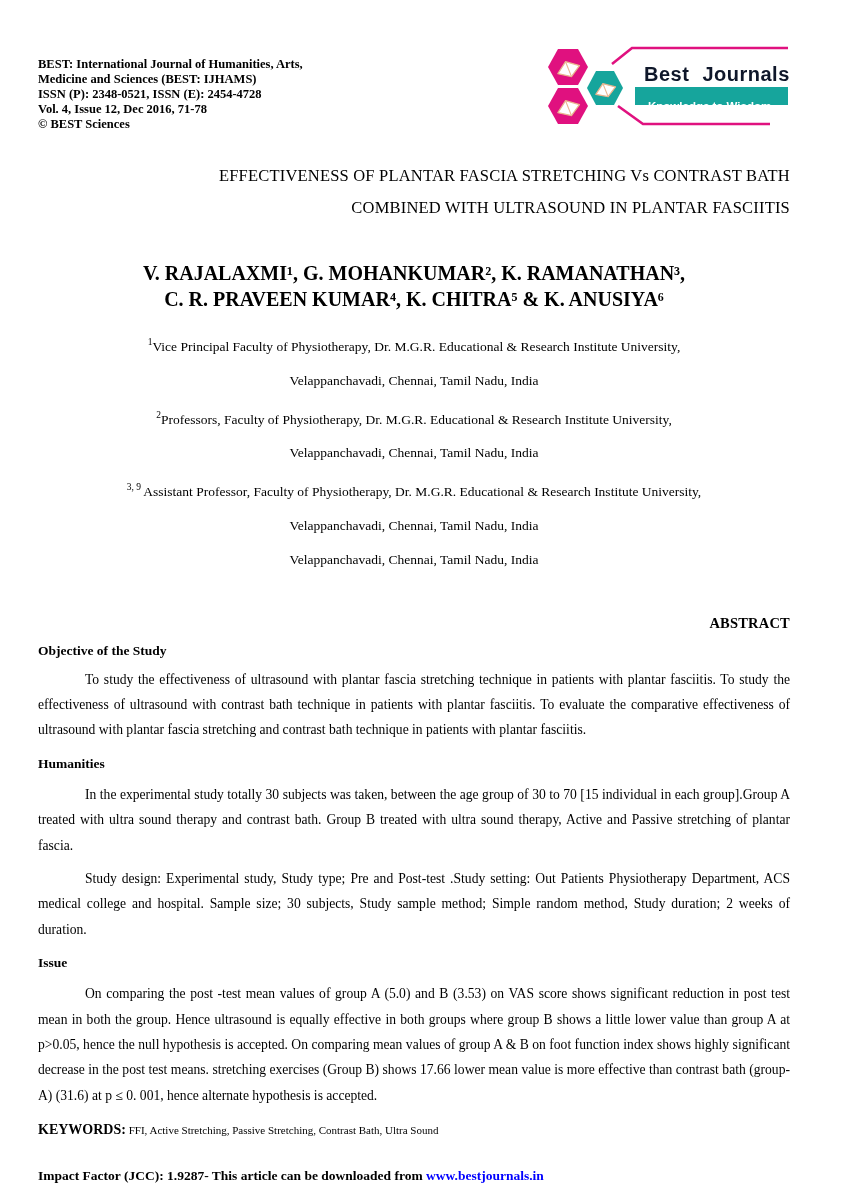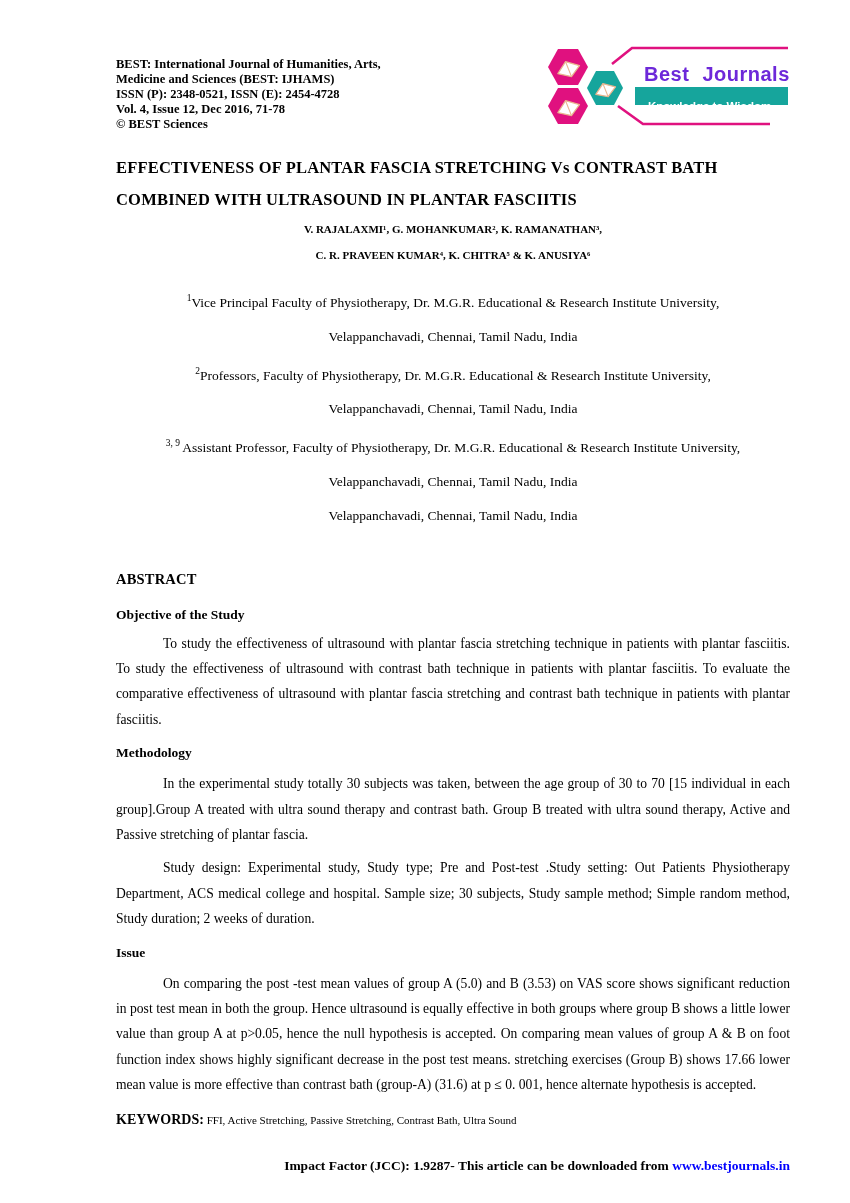--- a/index.html
+++ b/index.html
@@ -1,57 +1,57 @@
 <!DOCTYPE html>
 <html><head>
 <meta charset="utf-8">
 <style>
   * { margin:0; padding:0; box-sizing:border-box; }
   html,body { background:#ffffff; }
   .page {
     width:850px; height:1203px; background:#fff; position:relative;
     font-family:"Liberation Serif","DejaVu Serif",serif; color:#000; overflow:hidden;
   }
-  .content { padding-left:116px; padding-right:60px; }
+  .content { padding-left:38px; padding-right:60px; }
 
   
   .header { display:flex; justify-content:space-between; align-items:flex-start; padding-top:42px; }
   .journal-info { font-weight:bold; font-size:12.5px; line-height:15px; padding-top:15px; }
   .logo { position:relative; width:250px; height:90px; flex-shrink:0; }
   .logo-svg { position:absolute; left:0; top:0; }
   .logo-brand {
     position:absolute; left:104px; top:20px;
     font-family:"Liberation Sans","DejaVu Sans",sans-serif;
     font-weight:bold; font-size:20px; line-height:24px;
-    color:#6d28d9; word-spacing:7px; letter-spacing:0.5px; white-space:nowrap;
+    color:#0f172a; word-spacing:7px; letter-spacing:0.5px; white-space:nowrap;
   }
   .logo-tagline {
     position:absolute; left:108px; top:57px;
     font-family:"Liberation Sans","DejaVu Sans",sans-serif;
     font-weight:bold; font-size:11.5px; line-height:15px;
     color:#ffffff; white-space:nowrap;
   }
 
   
-  .title { margin-top:20px; text-align:left; font-weight:bold; font-size:16.5px; line-height:32px; letter-spacing:0.2px; }
-  .authors { text-align:center; font-weight:bold; font-size:11px; line-height:26px; }
+  .title { margin-top:28px; text-align:right; font-weight:normal; font-size:16.5px; line-height:32px; letter-spacing:0.2px; }
+  .authors { text-align:center; font-weight:bold; font-size:20px; line-height:26px;margin-top:36px; }
   .affiliations { margin-top:13px; text-align:center; font-size:13.5px; line-height:34px; }
   .affiliations sup { font-size:9.5px; }
 
   
-  .h-main { margin-top:33px; font-weight:bold; font-size:14.5px; line-height:26px; letter-spacing:0.2px; }
+  .h-main { margin-top:33px; font-weight:bold; font-size:14.5px; line-height:26px; letter-spacing:0.2px;text-align:right; }
   .h-sub  { font-weight:bold; font-size:13.5px; line-height:26px; }
   .para   { font-size:13.6px; line-height:25.4px; text-align:justify; text-indent:47px; }
-  .mt2 { margin-top:10px; } .mt3 { margin-top:3px; } .mt5 { margin-top:5px; } .mt8 { margin-top:8px; }
+  .mt2 { margin-top:2px; } .mt3 { margin-top:3px; } .mt5 { margin-top:5px; } .mt8 { margin-top:8px; }
 
   .keywords { margin-top:8px; line-height:26px; }
   .keywords .kw-label { font-weight:bold; font-size:14px; }
   .keywords .kw-text  { font-size:11px; }
 
-  .footer { margin-top:20px; text-align:right; font-weight:bold; font-size:13.5px; line-height:26px; }
+  .footer { margin-top:20px; text-align:left; font-weight:bold; font-size:13.5px; line-height:26px; }
   .footer .site-link { color:#0000FE; text-decoration:none; font-weight:bold; }
 </style>
 </head>
 <body>
 
 <div class="page">
   <div class="content">
 
     <div class="header">
       <div class="journal-info">
@@ -109,21 +109,21 @@
       <div>Velappanchavadi, Chennai, Tamil Nadu, India</div>
       <div><sup>3, 9 </sup><span>Assistant Professor, Faculty of Physiotherapy, Dr. M.G.R. Educational &amp; Research Institute University,</span></div>
       <div>Velappanchavadi, Chennai, Tamil Nadu, India</div>
       <div>Velappanchavadi, Chennai, Tamil Nadu, India</div>
     </div>
 
     <div class="h-main">ABSTRACT</div>
     <div class="h-sub mt2">Objective of the Study</div>
     <p class="para mt3">To study the effectiveness of ultrasound with plantar fascia stretching technique in patients with plantar fasciitis. To study the effectiveness of ultrasound with contrast bath technique in patients with plantar fasciitis. To evaluate the comparative effectiveness of ultrasound with plantar fascia stretching and contrast bath technique in patients with plantar fasciitis.</p>
 
-    <div class="h-sub mt8">Methodology</div>
+    <div class="h-sub mt8">Humanities</div>
     <p class="para mt5">In the experimental study totally 30 subjects was taken, between the age group of 30 to 70 [15 individual in each group].Group A treated with ultra sound therapy and contrast bath. Group B treated with ultra sound therapy, Active and Passive stretching of plantar fascia.</p>
     <p class="para mt8">Study design: Experimental study, Study type; Pre and Post-test .Study setting: Out Patients Physiotherapy Department, ACS medical college and hospital. Sample size; 30 subjects, Study sample method; Simple random method, Study duration; 2 weeks of duration.</p>
 
     <div class="h-sub mt8">Issue</div>
     <p class="para mt5">On comparing the post -test mean values of group A (5.0) and B (3.53) on VAS score shows significant reduction in post test mean in both the group. Hence ultrasound is equally effective in both groups where group B shows a little lower value than group A at p&gt;0.05, hence the null hypothesis is accepted. On comparing mean values of group A &amp; B on foot function index shows highly significant decrease in the post test means. stretching exercises (Group B) shows 17.66 lower mean value is more effective than contrast bath (group-A) (31.6) at p ≤ 0. 001, hence alternate hypothesis is accepted.</p>
 
     <div class="keywords"><span class="kw-label">KEYWORDS:</span><span class="kw-text"> FFI, Active Stretching, Passive Stretching, Contrast Bath, Ultra Sound</span></div>
 
     <div class="footer"><span>Impact Factor (JCC): 1.9287- This article can be downloaded from </span><a class="site-link" href="#">www.bestjournals.in</a></div>
 

